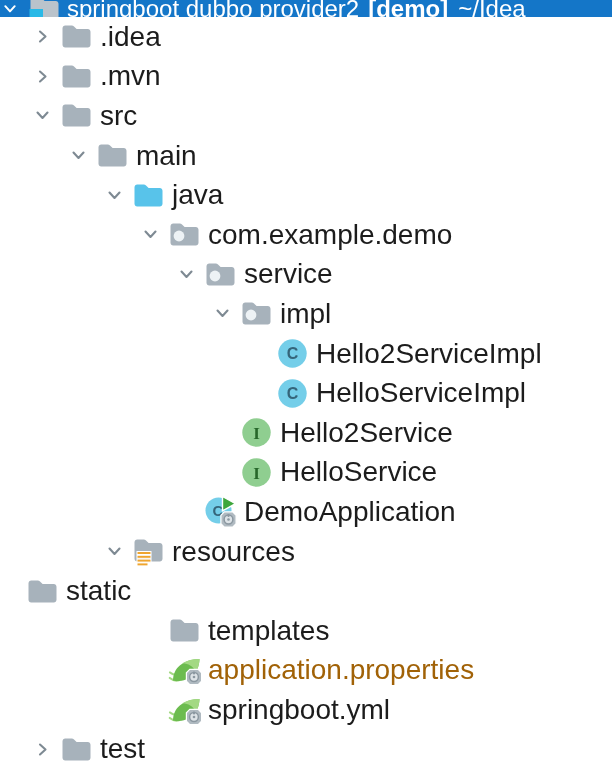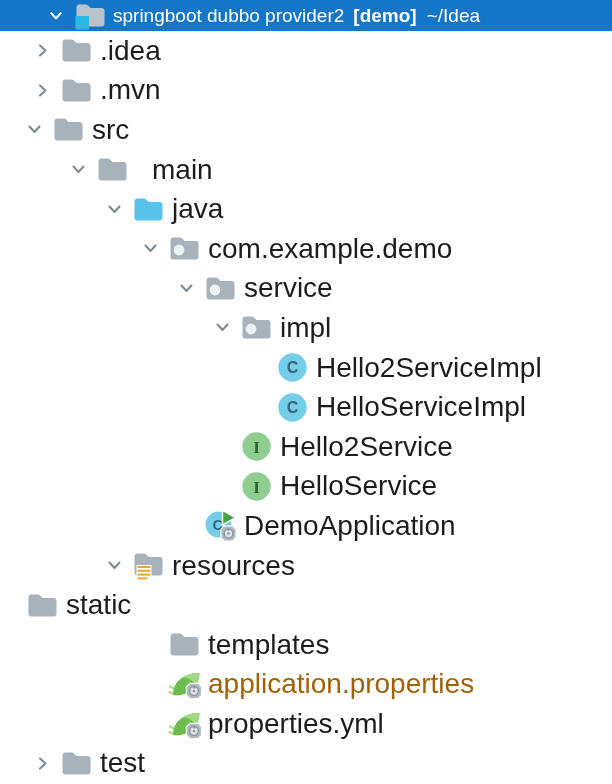--- a/index.html
+++ b/index.html
@@ -1,18 +1,18 @@
 <!DOCTYPE html>
 <html><head>
 <meta charset="utf-8">
 <style>
   html,body{margin:0;padding:0;width:612px;height:784px;overflow:hidden;
     background:#ffffff;font-family:"Liberation Sans",sans-serif;}
-  .titlebar{height:31px;display:flex;align-items:center;color:#fff;
-    font-size:19px;white-space:nowrap;overflow:hidden;padding-left:46px;}
+  .titlebar{height:17px;display:flex;align-items:center;color:#fff;
+    font-size:24px;white-space:nowrap;overflow:hidden;}
   .titlebar .chev{width:27px;padding-left:2px;display:flex;align-items:center;flex:none;}
   .ticon{width:31px;height:29px;margin-right:7px;display:flex;align-items:center;flex:none;}
   .tname{font-weight:400;}
   .tbadge{font-weight:700;margin-left:9px;}
   .tpath{margin-left:10px;font-weight:400;}
   #tree{width:488px;}
   .row{height:39.6px;display:flex;align-items:center;white-space:nowrap;}
   .chevslot{width:27px;flex:none;display:flex;align-items:center;}
   .iconslot{width:31px;height:34px;flex:none;display:flex;align-items:center;
     justify-content:flex-start;margin-right:8px;overflow:visible;}
@@ -59,21 +59,21 @@
           <path d="M6 3.5 L11.5 8.5 L6 13.5" fill="none" stroke="#7E8A93" stroke-width="2.1" stroke-linecap="round" stroke-linejoin="round"></path>
         </svg>
       </span>
       <span class="iconslot">
         <svg width="31" height="29" viewBox="0 0 31 29">
           <path d="M1.5 6.2 C1.5 4.7 2.7 3.5 4.2 3.5 L10.8 3.5 C11.6 3.5 12.4 3.8 13 4.4 L15.6 7 L26.8 7 C28.3 7 29.5 8.2 29.5 9.7 L29.5 22.8 C29.5 24.3 28.3 25.5 26.8 25.5 L4.2 25.5 C2.7 25.5 1.5 24.3 1.5 22.8 Z" fill="#A7B2BB"></path>
         </svg>
       </span>
       <span class="label" style="color: rgb(28, 28, 28);">.mvn</span>
     </div>
-    <div class="row" style="padding-left: 26px;">
+    <div class="row" style="padding-left: 34px;">
       <span class="chevslot">
         <svg width="17" height="17" viewBox="0 0 17 17">
           <path d="M3.5 5.5 L8.5 11 L13.5 5.5" fill="none" stroke="#7E8A93" stroke-width="2.1" stroke-linecap="round" stroke-linejoin="round"></path>
         </svg>
       </span>
       <span class="iconslot">
         <svg width="31" height="29" viewBox="0 0 31 29">
           <path d="M1.5 6.2 C1.5 4.7 2.7 3.5 4.2 3.5 L10.8 3.5 C11.6 3.5 12.4 3.8 13 4.4 L15.6 7 L26.8 7 C28.3 7 29.5 8.2 29.5 9.7 L29.5 22.8 C29.5 24.3 28.3 25.5 26.8 25.5 L4.2 25.5 C2.7 25.5 1.5 24.3 1.5 22.8 Z" fill="#A7B2BB"></path>
         </svg>
       </span>
@@ -83,21 +83,21 @@
       <span class="chevslot">
         <svg width="17" height="17" viewBox="0 0 17 17">
           <path d="M3.5 5.5 L8.5 11 L13.5 5.5" fill="none" stroke="#7E8A93" stroke-width="2.1" stroke-linecap="round" stroke-linejoin="round"></path>
         </svg>
       </span>
       <span class="iconslot">
         <svg width="31" height="29" viewBox="0 0 31 29">
           <path d="M1.5 6.2 C1.5 4.7 2.7 3.5 4.2 3.5 L10.8 3.5 C11.6 3.5 12.4 3.8 13 4.4 L15.6 7 L26.8 7 C28.3 7 29.5 8.2 29.5 9.7 L29.5 22.8 C29.5 24.3 28.3 25.5 26.8 25.5 L4.2 25.5 C2.7 25.5 1.5 24.3 1.5 22.8 Z" fill="#A7B2BB"></path>
         </svg>
       </span>
-      <span class="label" style="color: rgb(28, 28, 28); margin-left: 16px;">main</span>
+      <span class="label" style="color: rgb(28, 28, 28);">main</span>
     </div>
     <div class="row" style="padding-left: 106px;">
       <span class="chevslot">
         <svg width="17" height="17" viewBox="0 0 17 17">
           <path d="M3.5 5.5 L8.5 11 L13.5 5.5" fill="none" stroke="#7E8A93" stroke-width="2.1" stroke-linecap="round" stroke-linejoin="round"></path>
         </svg>
       </span>
       <span class="iconslot">
         <svg width="31" height="29" viewBox="0 0 31 29">
           <path d="M1.5 6.2 C1.5 4.7 2.7 3.5 4.2 3.5 L10.8 3.5 C11.6 3.5 12.4 3.8 13 4.4 L15.6 7 L26.8 7 C28.3 7 29.5 8.2 29.5 9.7 L29.5 22.8 C29.5 24.3 28.3 25.5 26.8 25.5 L4.2 25.5 C2.7 25.5 1.5 24.3 1.5 22.8 Z" fill="#58C3EA"></path>
@@ -268,21 +268,21 @@
           <path d="M4 26.5 C4 14 14 5.5 30.5 5 C30 19 21 27.5 6.5 27 Z" fill="#6CBC4F"></path>
           <path d="M13 9.5 C18 6.3 24 5.2 30.5 5 C30.3 10 29.2 14.5 27 18 C23.5 11.5 19 9.3 13 9.5 Z" fill="#A3D983"></path>
           <g transform="translate(25 23)">
             <polygon points="-4.2,-7.6 4.2,-7.6 7.6,-4.2 7.6,4.2 4.2,7.6 -4.2,7.6 -7.6,4.2 -7.6,-4.2" fill="#B0BAC1" stroke="#fff" stroke-width="1.2"></polygon>
             <circle r="4.4" fill="#DDE3E7" stroke="#8C98A1" stroke-width="1.5"></circle>
             <rect x="-1" y="-5.6" width="2" height="3.2" rx="0.8" fill="#8C98A1"></rect>
             <circle r="1.3" fill="#8C98A1"></circle>
           </g>
         </svg>
       </span>
-      <span class="label" style="color: rgb(28, 28, 28);">properties.yml</span>
+      <span class="label" style="color: rgb(28, 28, 28);">springboot.yml</span>
     </div>
     <div class="row" style="padding-left: 34px;">
       <span class="chevslot">
         <svg width="17" height="17" viewBox="0 0 17 17">
           <path d="M6 3.5 L11.5 8.5 L6 13.5" fill="none" stroke="#7E8A93" stroke-width="2.1" stroke-linecap="round" stroke-linejoin="round"></path>
         </svg>
       </span>
       <span class="iconslot">
         <svg width="31" height="29" viewBox="0 0 31 29">
           <path d="M1.5 6.2 C1.5 4.7 2.7 3.5 4.2 3.5 L10.8 3.5 C11.6 3.5 12.4 3.8 13 4.4 L15.6 7 L26.8 7 C28.3 7 29.5 8.2 29.5 9.7 L29.5 22.8 C29.5 24.3 28.3 25.5 26.8 25.5 L4.2 25.5 C2.7 25.5 1.5 24.3 1.5 22.8 Z" fill="#A7B2BB"></path>

